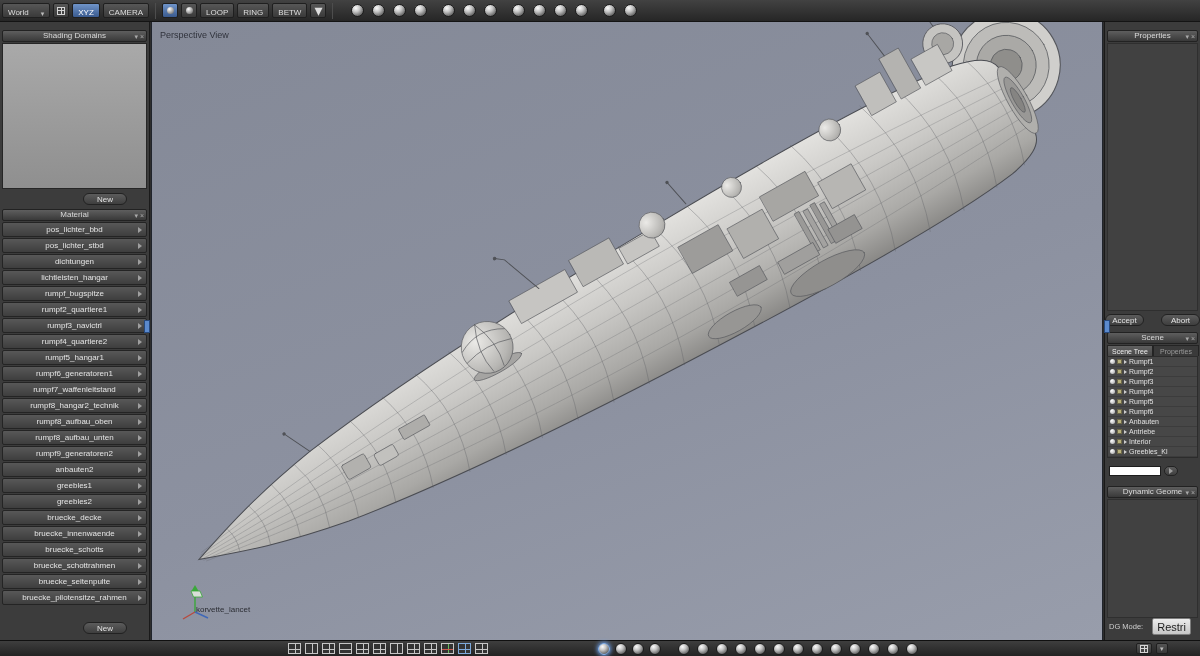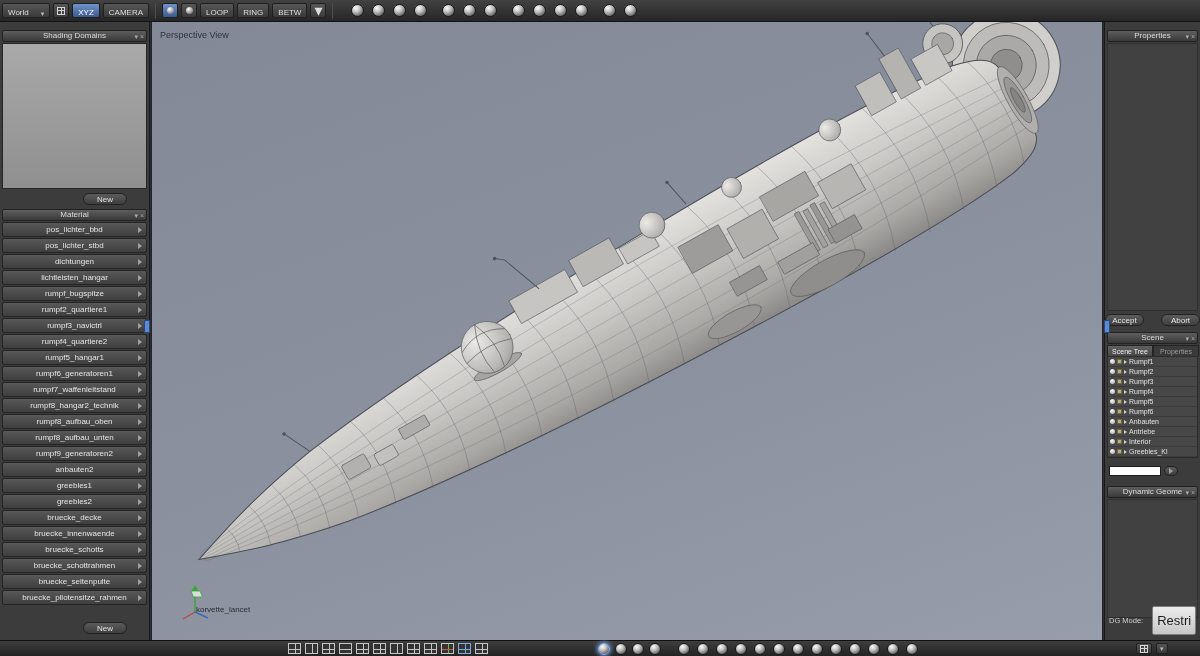--- a/index.html
+++ b/index.html
@@ -82,22 +82,22 @@
   .ti-eye{width:5px;height:5px;border-radius:50%;background:radial-gradient(circle at 35% 30%,#fff,#9f9f9f)}
   .ti-cube{width:5px;height:5px;background:#b9b27d;border:1px solid #6e6847}
   .ti-exp{width:0;height:0;border-top:2.5px solid transparent;border-bottom:2.5px solid transparent;border-left:3.5px solid #cfcfcf}
   .tree-input-row{position:absolute;top:444px;left:4px;display:flex;gap:3px;align-items:center}
   .tree-input{width:52px;height:10px;border:1px solid #1d1d1d;background:#fff;font-size:7px;padding:0 2px;color:#222}
   .tree-input-btn{width:14px;height:10px}
   .dg-header{top:464px}
   .dg-area{position:absolute;top:477px;left:2px;right:2px;bottom:22px;background:#414141;border:1px solid #2f2f2f}
   .dg-row{position:absolute;bottom:5px;left:4px;right:2px;display:flex;align-items:center;gap:9px}
   .dg-label{font-size:7.5px;color:#cfcfcf;white-space:nowrap}
-  .dg-btn{height:29px;padding:0 4px;background:linear-gradient(#ececec,#c7c7c7);border:1px solid #7d7d7d;
-    border-radius:2px;color:#1e1e1e;font-size:13px;display:flex;align-items:center;white-space:nowrap}
+  .dg-btn{height:17px;padding:0 4px;background:linear-gradient(#ececec,#c7c7c7);border:1px solid #7d7d7d;
+    border-radius:2px;color:#1e1e1e;font-size:11px;display:flex;align-items:center;white-space:nowrap}
   .rp-handle{position:absolute;left:-1px;top:298px;width:6px;height:13px;background:#5b8ace;border:1px solid #27497c}
 
   
   .bottom-toolbar{position:absolute;left:0;right:0;bottom:0;height:16px;
     background:linear-gradient(#3e3e3e,#232323);border-top:1px solid #101010;z-index:5}
   .bt-group{position:absolute;top:2px;display:flex;align-items:center;gap:4px}
   .bt-panes{left:288px}
   .bt-modes{left:598px;gap:5px}
   .bt-tools{left:678px;gap:7px}
   .bt-right{left:1136px;gap:4px}

